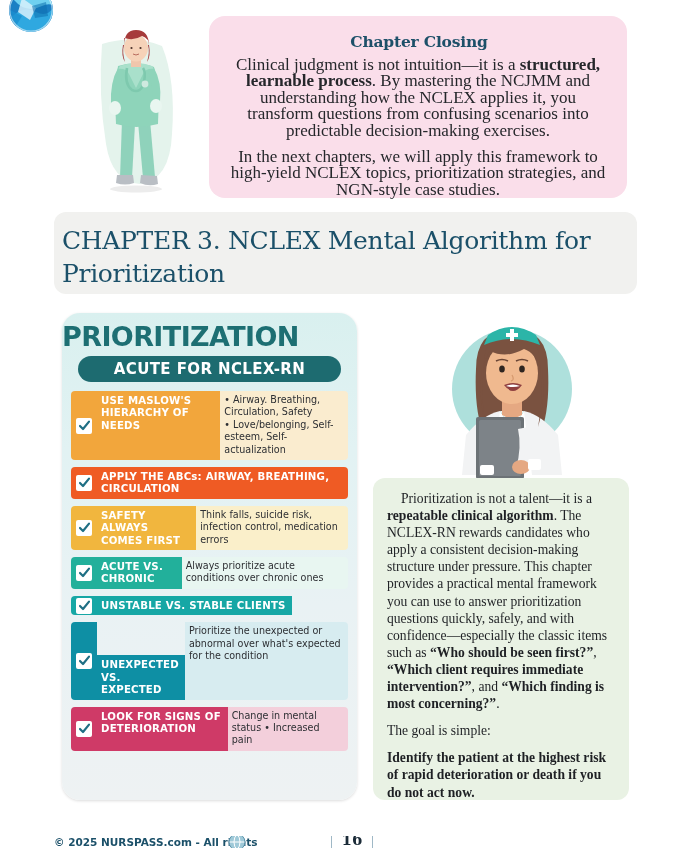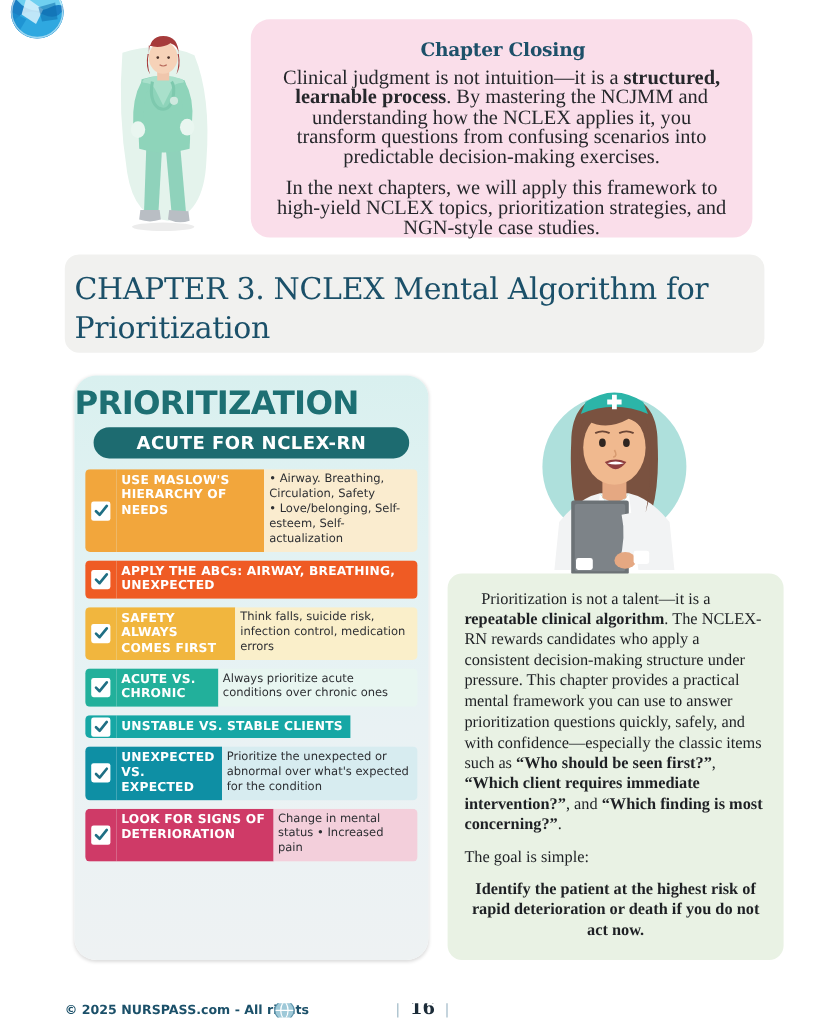--- a/index.html
+++ b/index.html
@@ -94,31 +94,31 @@
     font-family:"DejaVu Sans", sans-serif;
     font-size:9.6px;line-height:12.4px;color:#2d2f33;
     padding:3px 6px 4px 4px;
   }
 
   
   .nurse2{position:absolute;left:432px;top:307px;width:160px;height:170px;}
 
   
   .right-panel{
-    position:absolute;left:373px;top:478px;width:280px;height:322px;
+    position:absolute;left:373px;top:478px;width:256px;height:322px;
     background:#e9f2e4;border-radius:12px;
     box-sizing:border-box;padding:12px 14px 10px 14px;
   }
   .rp{
     font-family:"Liberation Serif", serif;
     font-size:13.6px;line-height:17.1px;color:#1e2024;margin:0 0 10px 0;
   }
   .rp b{font-weight:bold;}
   .rp.indent{text-indent:14px;}
-  .rp.bold-all{font-weight:bold;text-align:center;}
+  .rp.bold-all{font-weight:bold;}
 
   
   .footer{
     position:absolute;left:0;top:836px;width:679px;height:14px;overflow:hidden;
   }
   .foot-text{
     position:absolute;left:54px;top:0;
     font-family:"DejaVu Sans", sans-serif;
     font-weight:bold;font-size:10.5px;color:#1b5069;white-space:nowrap;
   }
@@ -220,21 +220,21 @@
         </div>
         <div class="row">
           <div class="row-check" style="background: rgb(239, 91, 36);">
             <div class="cbox">
               <svg width="13" height="13" viewBox="0 0 13 13">
                 <path d="M2 7 L5 10 L11 2.6" fill="none" stroke="#1f6f84" stroke-width="2.2" stroke-linecap="round" stroke-linejoin="round"></path>
               </svg>
             </div>
           </div>
           <div class="row-body">
-            <div class="row-head" style="background: rgb(239, 91, 36);">APPLY THE ABCs: AIRWAY, BREATHING, UNEXPECTED</div>
+            <div class="row-head" style="background: rgb(239, 91, 36);">APPLY THE ABCs: AIRWAY, BREATHING, CIRCULATION</div>
           </div>
         </div>
         <div class="row">
           <div class="row-check" style="background: rgb(241, 182, 62);">
             <div class="cbox">
               <svg width="13" height="13" viewBox="0 0 13 13">
                 <path d="M2 7 L5 10 L11 2.6" fill="none" stroke="#1f6f84" stroke-width="2.2" stroke-linecap="round" stroke-linejoin="round"></path>
               </svg>
             </div>
           </div>
@@ -270,21 +270,21 @@
         </div>
         <div class="row">
           <div class="row-check" style="background: rgb(14, 143, 164);">
             <div class="cbox">
               <svg width="13" height="13" viewBox="0 0 13 13">
                 <path d="M2 7 L5 10 L11 2.6" fill="none" stroke="#1f6f84" stroke-width="2.2" stroke-linecap="round" stroke-linejoin="round"></path>
               </svg>
             </div>
           </div>
           <div class="row-body">
-            <div class="row-head" style="background: rgb(14, 143, 164);">UNEXPECTED VS. EXPECTED</div>
+            <div class="row-head" style="background: rgb(14, 143, 164); margin-top: 33px;">UNEXPECTED VS. EXPECTED</div>
             <div class="row-desc" style="background: rgb(215, 236, 240);">Prioritize the unexpected or abnormal over what's expected for the condition</div>
           </div>
         </div>
         <div class="row">
           <div class="row-check" style="background: rgb(207, 58, 103);">
             <div class="cbox">
               <svg width="13" height="13" viewBox="0 0 13 13">
                 <path d="M2 7 L5 10 L11 2.6" fill="none" stroke="#1f6f84" stroke-width="2.2" stroke-linecap="round" stroke-linejoin="round"></path>
               </svg>
             </div>

